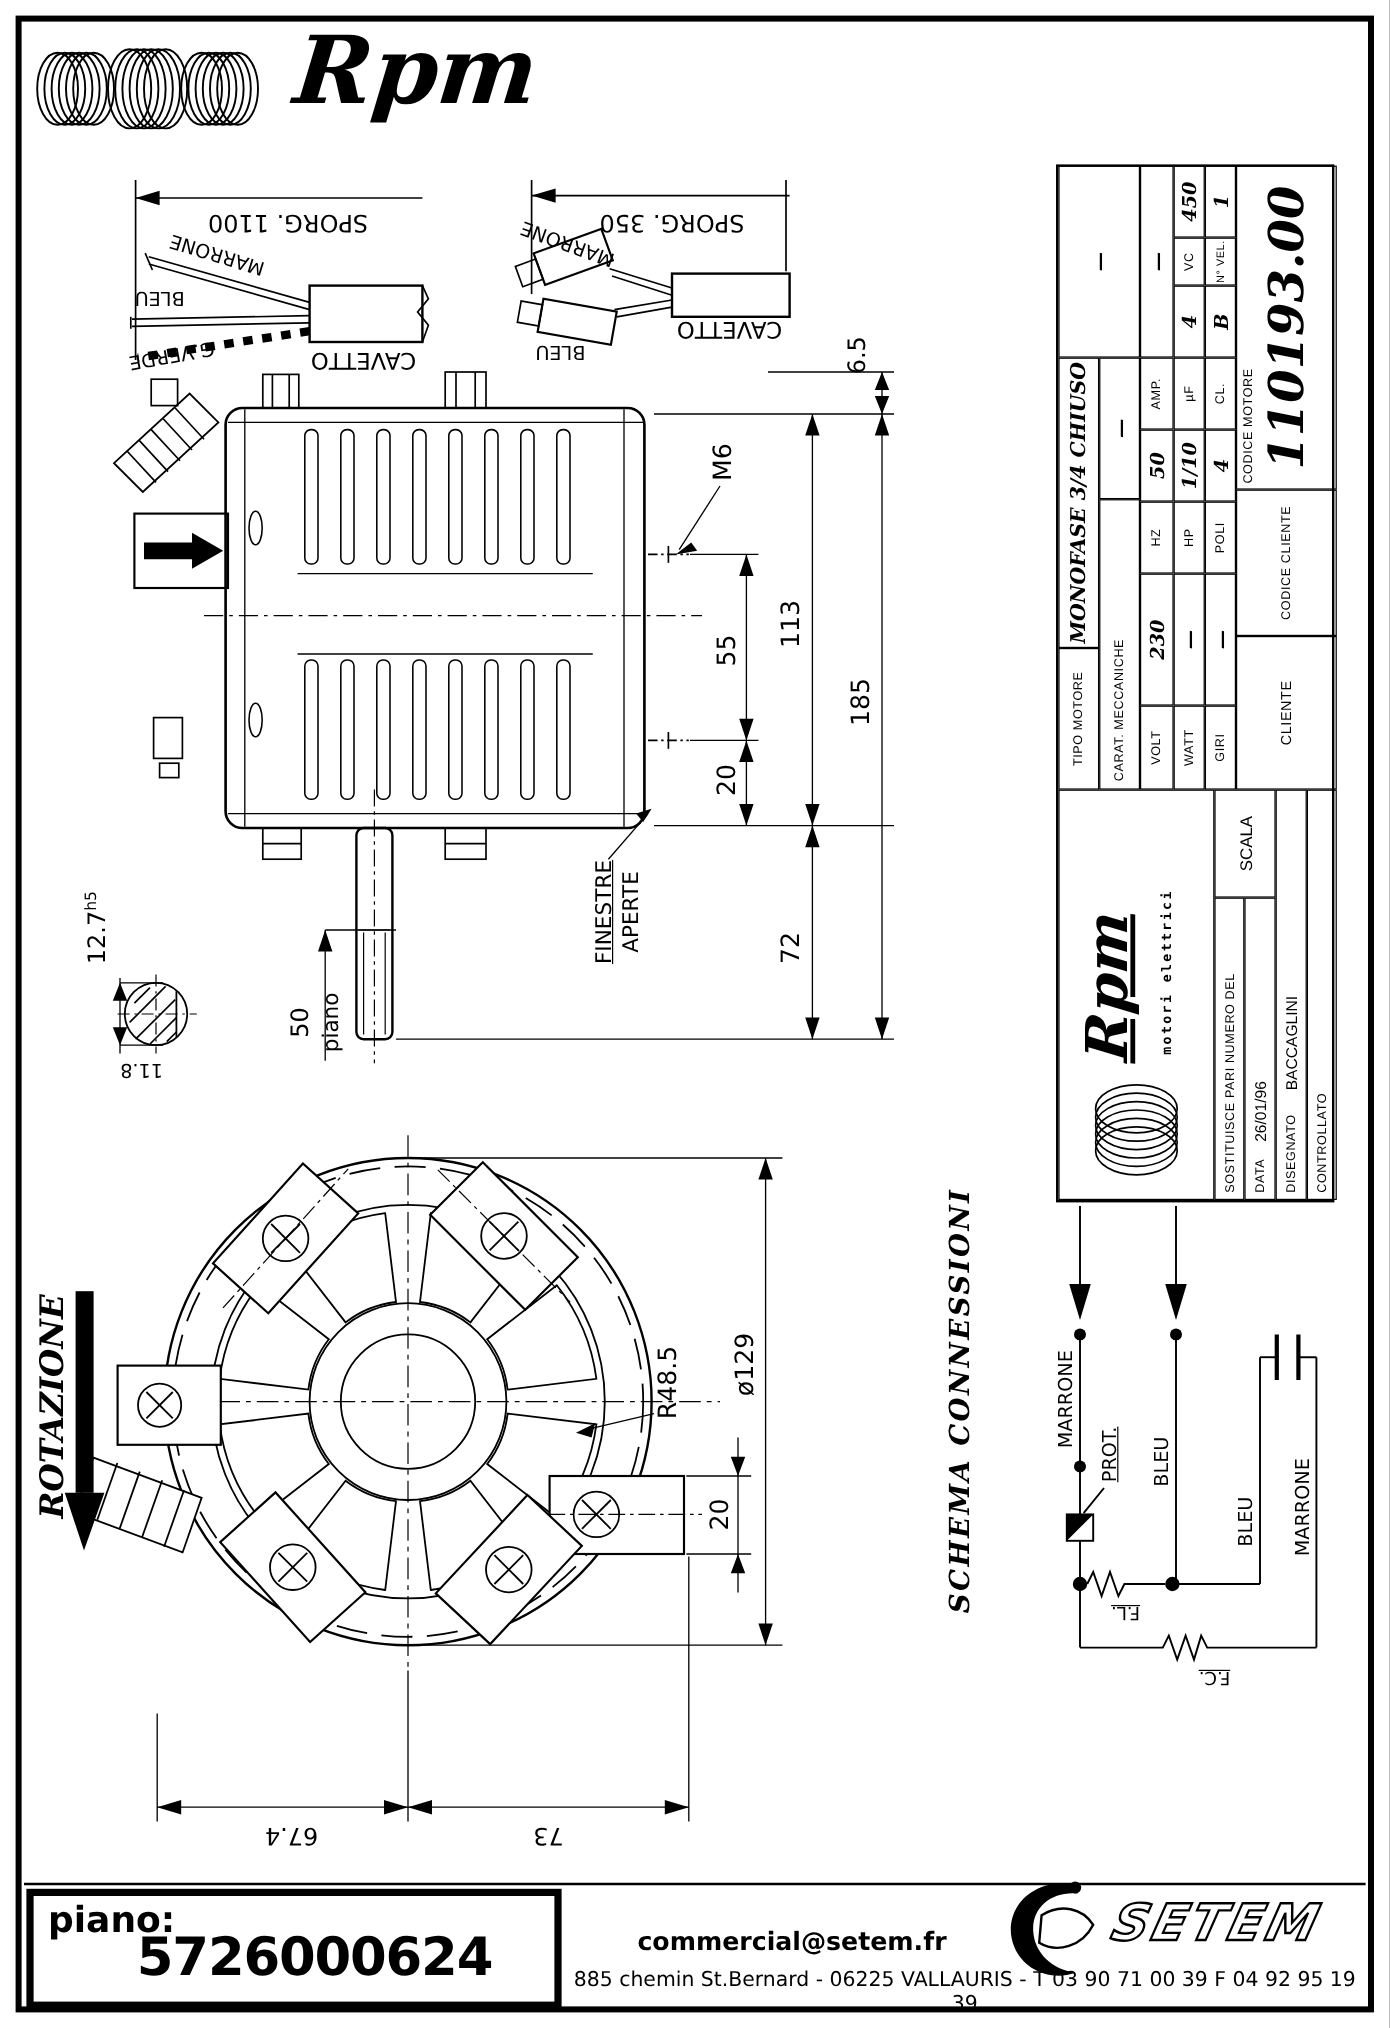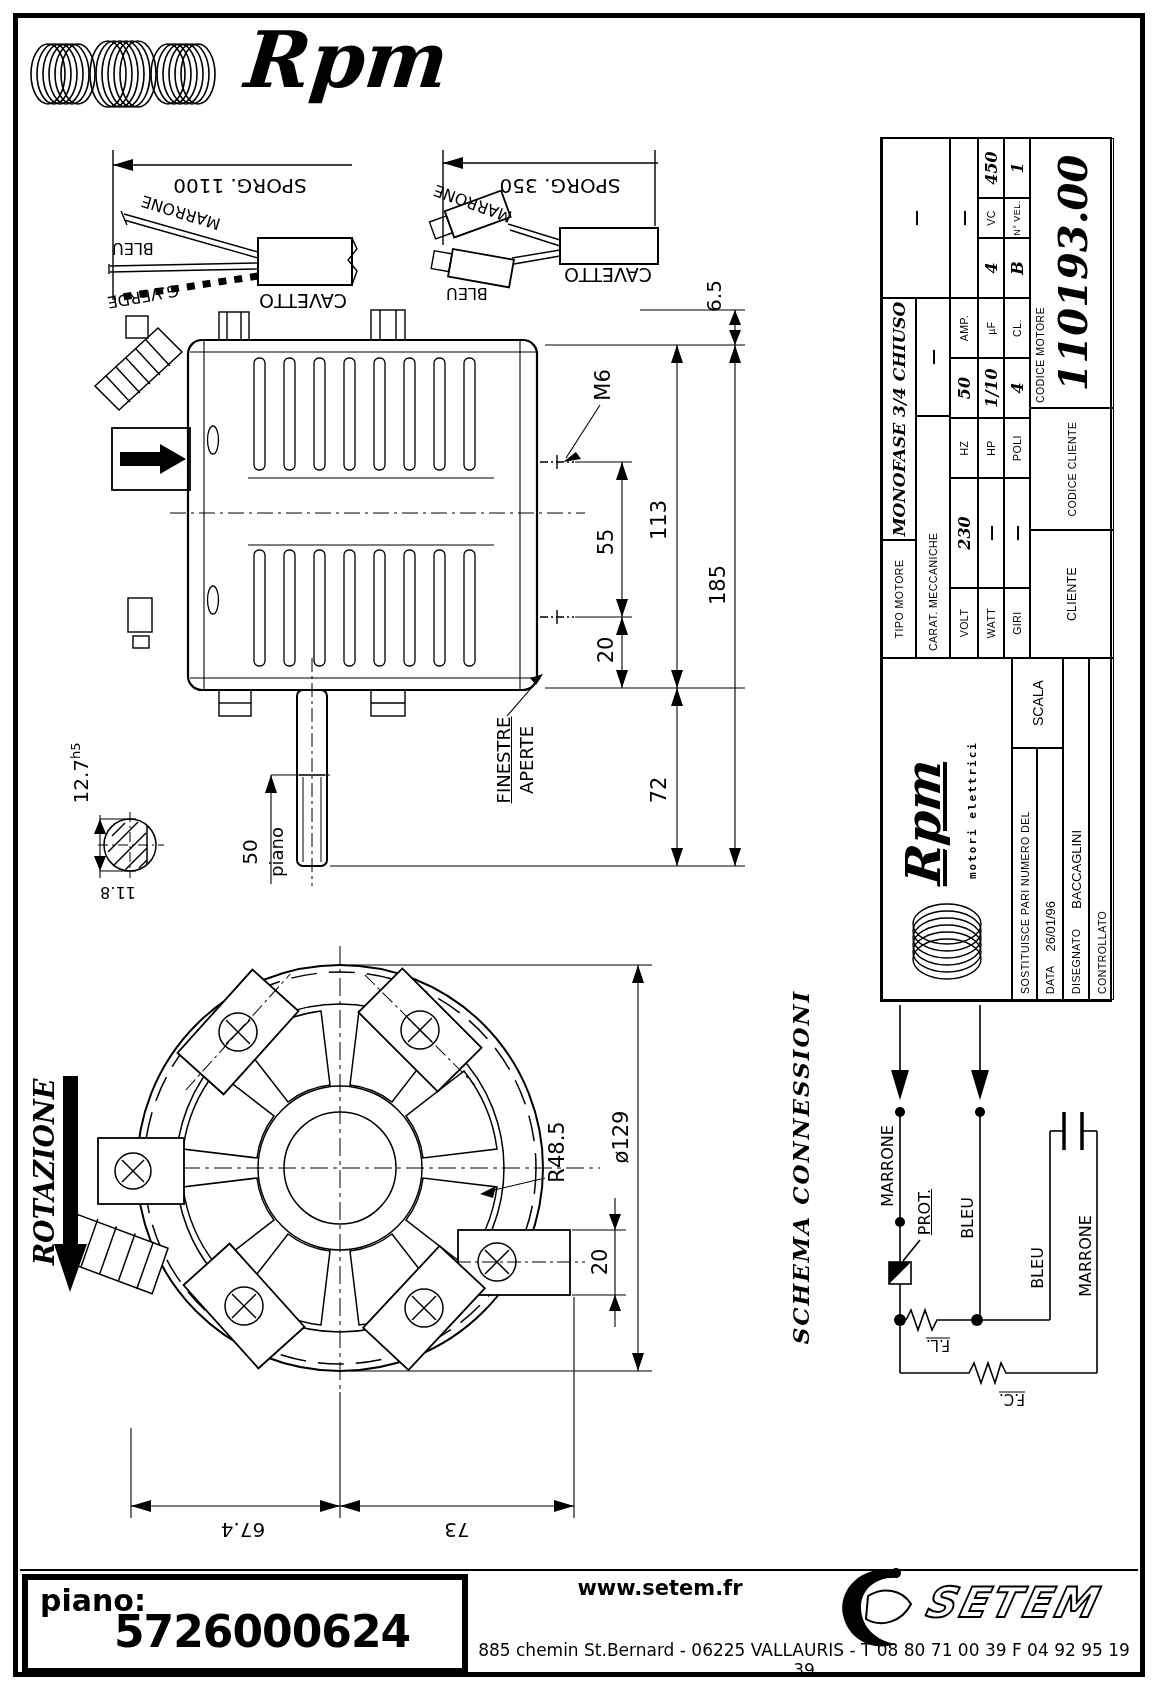--- a/index.html
+++ b/index.html
@@ -510,16 +510,16 @@
     <div class="tc" style="left:592px;top:148px;width:270px;height:84px">
       <span class="tl" style="position:absolute;left:4px;top:3px">CODICE MOTORE</span>
       <span class="tv" style="font-size:40px">110193.00</span>
     </div>
   </div>
 
   <div id="codebox">
     <div id="codelbl">piano:</div>
     <div id="codeval">5726000624</div>
   </div>
-  <div id="site">www.setem.fr</div>
-  <div id="addr">885 chemin St.Bernard  -  06225 VALLAURIS  -  T 08 80 71 00 39   F 04 92 95 19 39</div>
+  <div id="mail">commercial@setem.fr</div>
+  <div id="addr">885 chemin St.Bernard  -  06225 VALLAURIS  -  T 03 90 71 00 39   F 04 92 95 19 39</div>
   <div id="setemtxt">SETEM</div>
 </div>
 
 </body></html>

